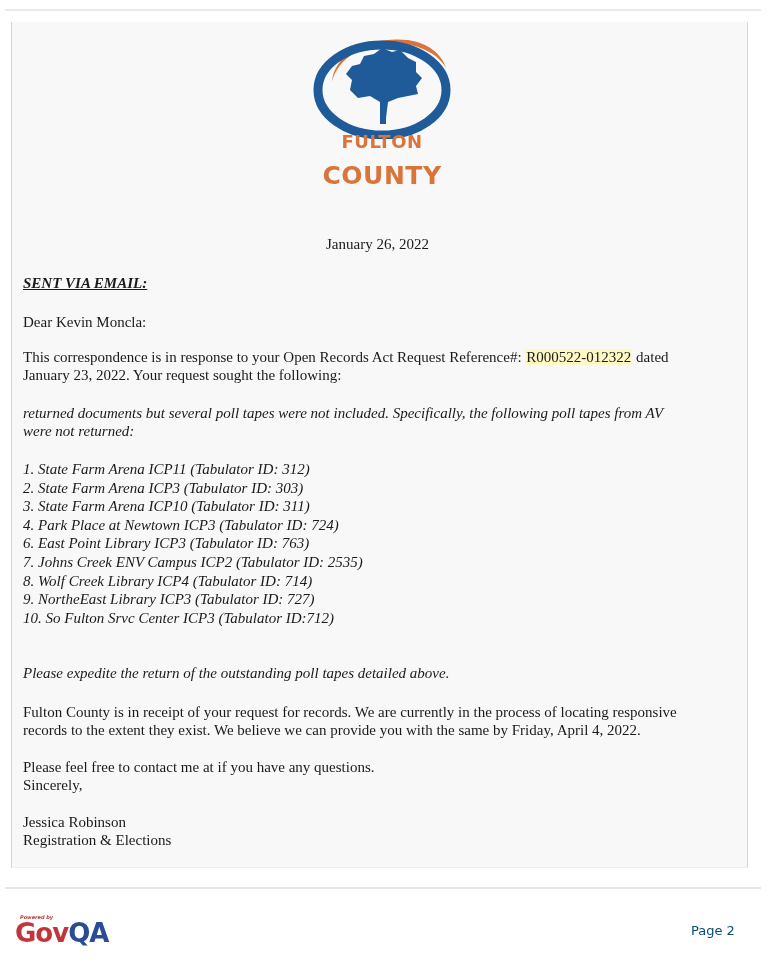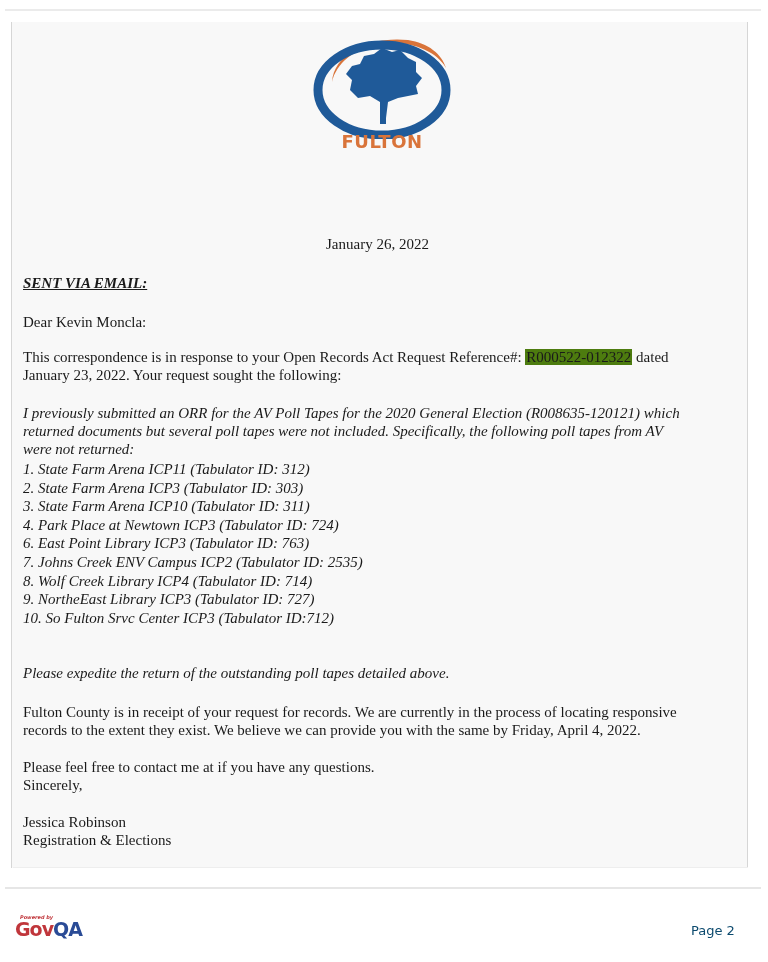--- a/index.html
+++ b/index.html
@@ -21,34 +21,34 @@
     .logo-text { position: absolute; left: 0; width: 140px; text-align: center;
       font-family: "DejaVu Sans", sans-serif; font-weight: bold; color: #d9743a; letter-spacing: 0.5px; }
     .logo-text.l1 { top: 95px; font-size: 18px; line-height: 26px; }
     .logo-text.l2 { top: 129px; font-size: 25px; line-height: 26px; }
 
     .txt { position: absolute; left: 23px; font-size: 15px; line-height: 18px; white-space: nowrap; }
     .date { left: 326px; top: 235px; }
     .sent { top: 274px; font-weight: bold; font-style: italic; text-decoration: underline; text-align: center; }
     .dear { top: 313px; }
     .para1 { top: 348px; }
-    .hl { background: #4d7c0f; padding: 0 1px; }
+    .hl { background: #fef9c3; padding: 0 1px; }
     .ital { font-style: italic; }
     .req { top: 404px; }
     .list { position: absolute; left: 23px; top: 460px; font-size: 15px; line-height: 18.6px; font-style: italic; }
     .list div { white-space: nowrap; }
     .expedite { top: 664px; font-style: italic; }
     .receipt { top: 703px; }
     .contact { top: 758px; }
     .sign { top: 813px; }
 
     .govqa { position: absolute; left: 15px; top: 914px; width: 70px; height: 30px; }
     .govqa .pb { position: absolute; left: 5px; top: 0; font-family: "DejaVu Sans", sans-serif; font-size: 5px;
       font-style: italic; font-weight: bold; color: #c0363b; }
-    .govqa .gov { position: absolute; left: 0; top: 4px; font-family: "DejaVu Sans", sans-serif; font-size: 19px;
+    .govqa .gov { position: absolute; left: 0; top: 4px; font-family: "DejaVu Sans", sans-serif; font-size: 26px;
       font-weight: bold; color: #c0363b; letter-spacing: -1px; }
     .govqa .qa { color: #2a4b96; }
     .page-num { position: absolute; left: 691px; top: 923px; font-family: "DejaVu Sans", sans-serif;
       font-size: 13px; color: #0c4a6e; }
   </style>
 </head>
 <body>
 
 <div class="top-rule"></div>
 
@@ -56,33 +56,33 @@
 <div class="frame-bottom"></div>
 
 <div class="logo">
   <svg width="140" height="105" viewBox="0 0 140 105">
     <path d="M20 48 C 22 18, 60 2, 96 6 C 116 9, 130 20, 134 34 C 124 16, 96 6, 68 10 C 42 14, 24 30, 20 48 Z" fill="#d9743a"></path>
     <ellipse cx="70" cy="56" rx="64" ry="45" fill="none" stroke="#1f5a99" stroke-width="9"></ellipse>
     <path d="M70 84 L68 68 L58 62 L46 64 L38 56 L40 46 L34 40 L40 32 L48 30 L52 22 L62 20 L70 14 L80 18 L88 16 L96 24 L104 28 L104 38 L110 44 L104 52 L106 60 L96 62 L86 64 L76 68 L74 84 Z" fill="#1f5a99"></path>
     <rect x="68" y="66" width="6" height="24" fill="#1f5a99"></rect>
   </svg>
   <div class="logo-text l1">FULTON</div>
+  <div class="logo-text l2">COUNTY</div>
 </div>
 
 <div class="txt date">January 26, 2022</div>
 <div class="txt sent">SENT VIA EMAIL:</div>
 <div class="txt dear">Dear Kevin Moncla:</div>
 
 <div class="txt para1">
   <div><span>This correspondence is in response to your Open Records Act Request Reference#: </span><span class="hl">R000522-012322</span><span> dated</span></div>
   <div>January 23, 2022.  Your request sought the following:</div>
 </div>
 
 <div class="txt req ital">
-  <div>I previously submitted an ORR for the AV Poll Tapes for the 2020 General Election (R008635-120121) which</div>
   <div>returned documents but several poll tapes were not included. Specifically, the following poll tapes from AV</div>
   <div>were not returned:</div>
 </div>
 
 <div class="list">
   <div>1. State Farm Arena ICP11 (Tabulator ID: 312)</div>
   <div>2. State Farm Arena ICP3 (Tabulator ID: 303)</div>
   <div>3. State Farm Arena ICP10 (Tabulator ID: 311)</div>
   <div>4. Park Place at Newtown ICP3 (Tabulator ID: 724)</div>
   <div>6. East Point Library ICP3 (Tabulator ID: 763)</div>

